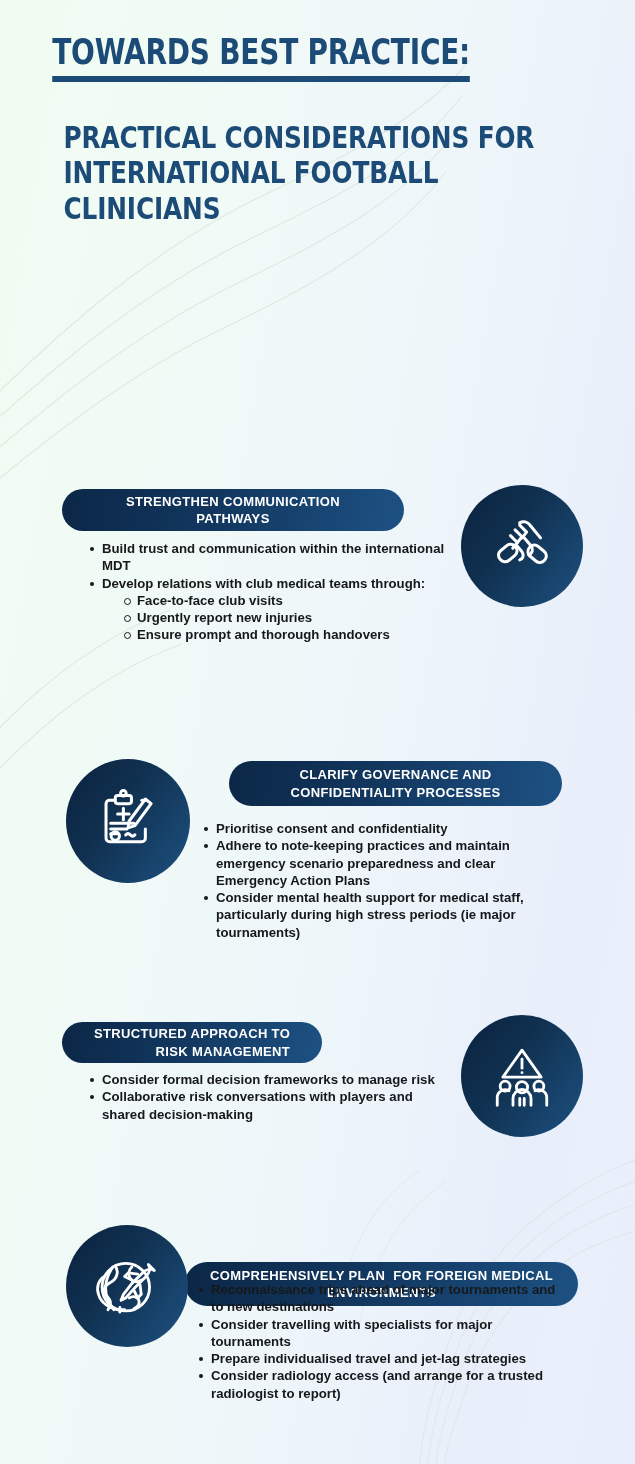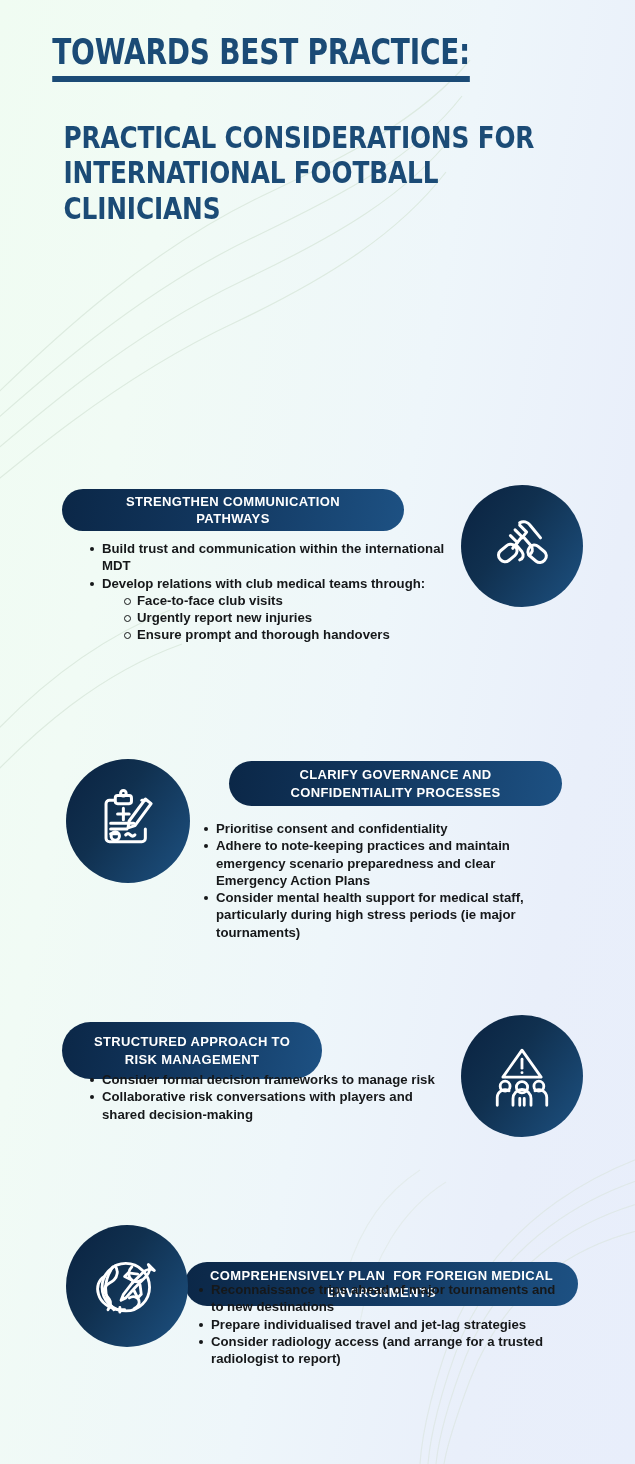--- a/index.html
+++ b/index.html
@@ -236,21 +236,21 @@
     <div class="bullets" style="left:199px; top:594px; width:350px;">
       <ul>
         <li><span>Prioritise consent and confidentiality</span></li>
         <li><span>Adhere to note-keeping practices and maintain emergency scenario preparedness and clear Emergency Action Plans</span></li>
         <li><span>Consider mental health support for medical staff, particularly during high stress periods (ie major tournaments)</span></li>
       </ul>
     </div>
   </div>
 
   <div class="section">
-    <div class="pill" style="left:62px; top:796px; width:260px; height:57px;">STRUCTURED APPROACH TO
+    <div class="pill" style="left:62px; top:796px; width:260px; height:41px;text-align:right;">STRUCTURED APPROACH TO
 RISK MANAGEMENT</div>
 
     <div class="icon-circle" style="left:461px; top:789px; width:122px; height:122px;">
       <svg width="72" height="72" viewBox="0 0 64 64" fill="none" stroke="#ffffff" stroke-width="2.5" stroke-linecap="round" stroke-linejoin="round" aria-hidden="true">
         <path d="M32 9 L49 33 H15 Z"></path>
         <path d="M32 17 v8"></path>
         <circle cx="32" cy="29" r="1.3" fill="#ffffff" stroke="none"></circle>
         <circle cx="32" cy="42" r="5"></circle>
         <path d="M24 58 v-6 a8 8 0 0 1 16 0 v6"></path>
         <circle cx="17" cy="41" r="4.4"></circle>
@@ -284,20 +284,21 @@
         <path d="M26 50 v4 M26 52 h4"></path>
         <path d="M50 14 c2 3 1 7 -2 10 l-9 9 -8 9 -4 2 2 -5 7 -9 9 -9 c3 -3 7 -4 10 -2 z" fill="none"></path>
         <path d="M41 22 l-8 -1 -3 3 6 3"></path>
         <path d="M43 31 l1 8 -3 3 -3 -6"></path>
       </svg>
     </div>
 
     <div class="bullets" style="left:194px; top:1055px; width:370px;">
       <ul>
         <li><span>Reconnaissance trips ahead of major tournaments and to new destinations</span></li>
+        <li><span>Consider travelling with specialists for major tournaments</span></li>
         <li><span>Prepare individualised travel and jet-lag strategies</span></li>
         <li><span>Consider radiology access (and arrange for a trusted radiologist to report)</span></li>
       </ul>
     </div>
   </div>
 
   <div class="section">
     
 
     

